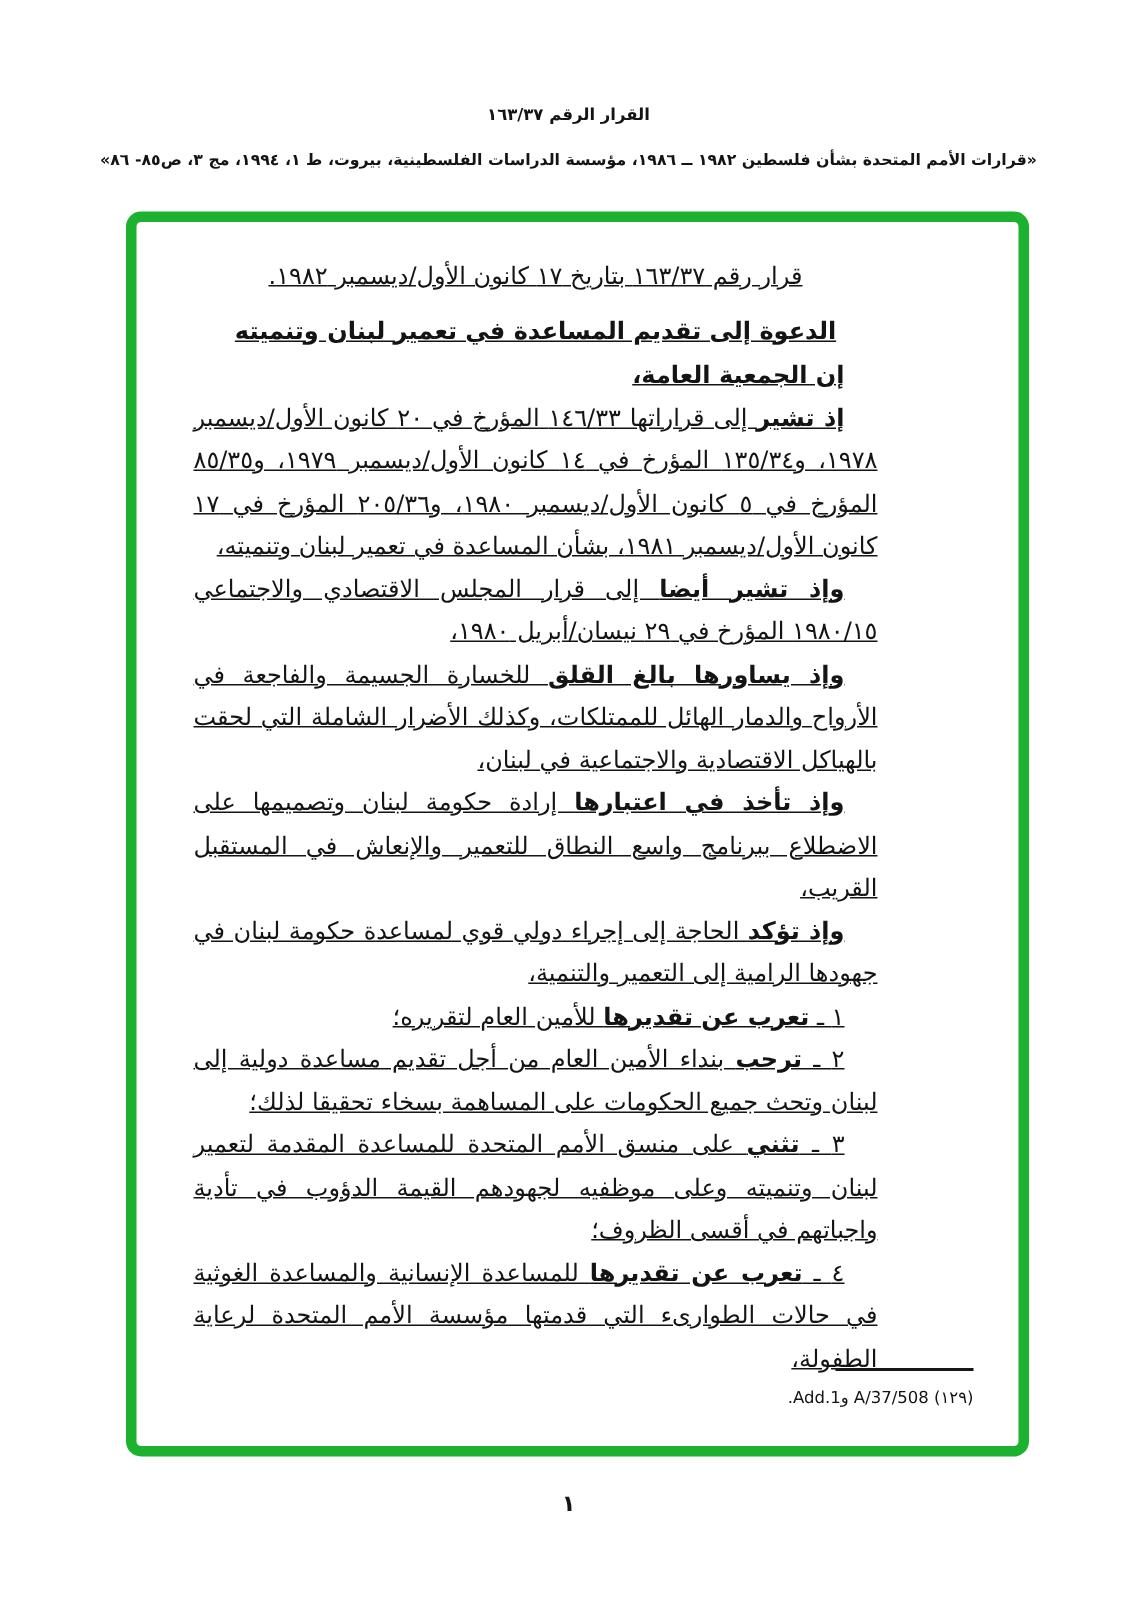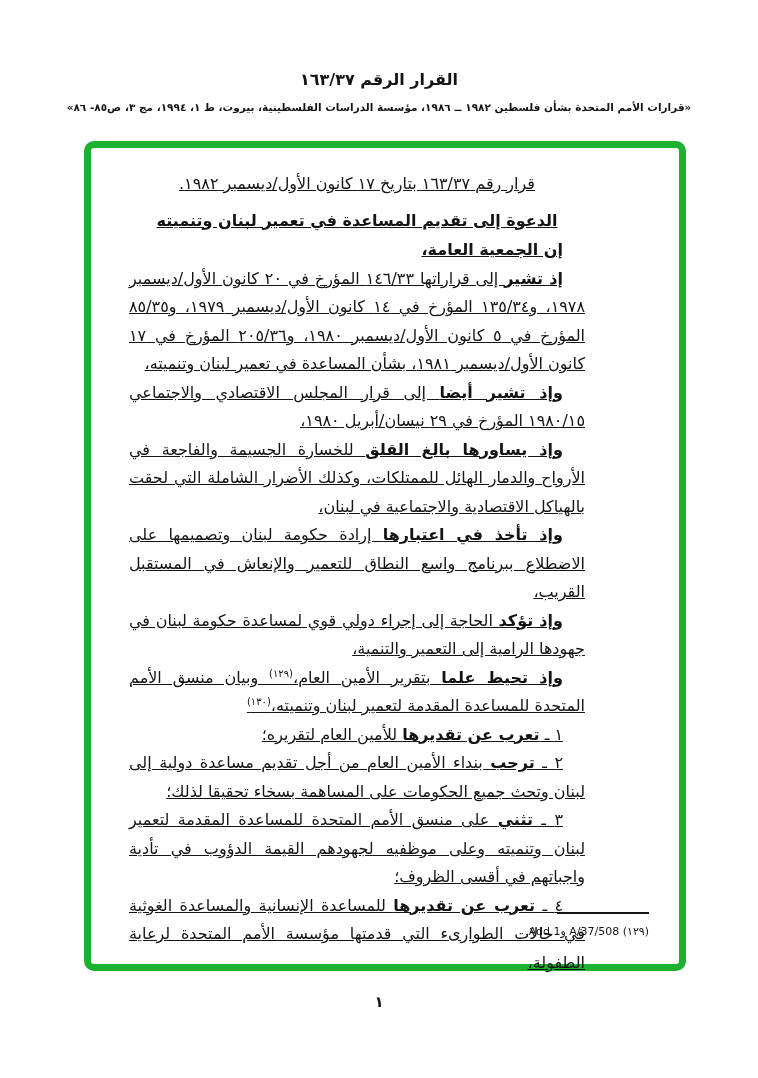--- a/index.html
+++ b/index.html
@@ -6,21 +6,21 @@
   html, body { background: #ffffff; }
   body {
     width: 758px; height: 1078px;
     position: relative;
     font-family: "DejaVu Sans", sans-serif;
     color: #141414;
   }
   .doc-title {
     position: absolute; top: 70px; left: 0; width: 758px;
     text-align: center; direction: rtl;
-    font-size: 16px; font-weight: bold; letter-spacing: 0.5px;
+    font-size: 11px; font-weight: bold; letter-spacing: 0.5px;
   }
   .doc-citation {
     position: absolute; top: 101px; left: 0; width: 758px;
     text-align: center; direction: rtl;
     font-size: 10.5px; font-weight: bold; white-space: nowrap;
   }
   .frame {
     position: absolute; left: 84px; top: 141px;
     width: 602px; height: 830px;
     border: 7px solid #1cb230; border-radius: 10px;
@@ -75,21 +75,20 @@
     <p class="para"><strong>إذ تشير</strong><span> إلى قراراتها ١٤٦/٣٣ المؤرخ في ٢٠ كانون الأول/ديسمبر ١٩٧٨، و١٣٥/٣٤ المؤرخ في ١٤ كانون الأول/ديسمبر ١٩٧٩، و٨٥/٣٥ المؤرخ في ٥ كانون الأول/ديسمبر ١٩٨٠، و٢٠٥/٣٦ المؤرخ في ١٧ كانون الأول/ديسمبر ١٩٨١، بشأن المساعدة في تعمير لبنان وتنميته،</span></p>
 
     <p class="para"><strong>وإذ تشير أيضا</strong><span> إلى قرار المجلس الاقتصادي والاجتماعي ١٩٨٠/١٥ المؤرخ في ٢٩ نيسان/أبريل ١٩٨٠،</span></p>
 
     <p class="para"><strong>وإذ يساورها بالغ القلق</strong><span> للخسارة الجسيمة والفاجعة في الأرواح والدمار الهائل للممتلكات، وكذلك الأضرار الشاملة التي لحقت بالهياكل الاقتصادية والاجتماعية في لبنان،</span></p>
 
     <p class="para"><strong>وإذ تأخذ في اعتبارها</strong><span> إرادة حكومة لبنان وتصميمها على الاضطلاع ببرنامج واسع النطاق للتعمير والإنعاش في المستقبل القريب،</span></p>
 
     <p class="para"><strong>وإذ تؤكد</strong><span> الحاجة إلى إجراء دولي قوي لمساعدة حكومة لبنان في جهودها الرامية إلى التعمير والتنمية،</span></p>
 
-    <p class="para"><strong>وإذ تحيط علما</strong><span> بتقرير الأمين العام،</span><span class="fnref">(١٢٩)</span><span> وبيان منسق الأمم المتحدة للمساعدة المقدمة لتعمير لبنان وتنميته،</span><span class="fnref">(١٣٠)</span></p>
 
     <p class="para"><span>١ ـ </span><strong>تعرب عن تقديرها</strong><span> للأمين العام لتقريره؛</span></p>
 
     <p class="para"><span>٢ ـ </span><strong>ترحب</strong><span> بنداء الأمين العام من أجل تقديم مساعدة دولية إلى لبنان وتحث جميع الحكومات على المساهمة بسخاء تحقيقا لذلك؛</span></p>
 
     <p class="para"><span>٣ ـ </span><strong>تثني</strong><span> على منسق الأمم المتحدة للمساعدة المقدمة لتعمير لبنان وتنميته وعلى موظفيه لجهودهم القيمة الدؤوب في تأدية واجباتهم في أقسى الظروف؛</span></p>
 
     <p class="para"><span>٤ ـ </span><strong>تعرب عن تقديرها</strong><span> للمساعدة الإنسانية والمساعدة الغوثية في حالات الطوارىء التي قدمتها مؤسسة الأمم المتحدة لرعاية الطفولة،</span></p>
 
   </div>

